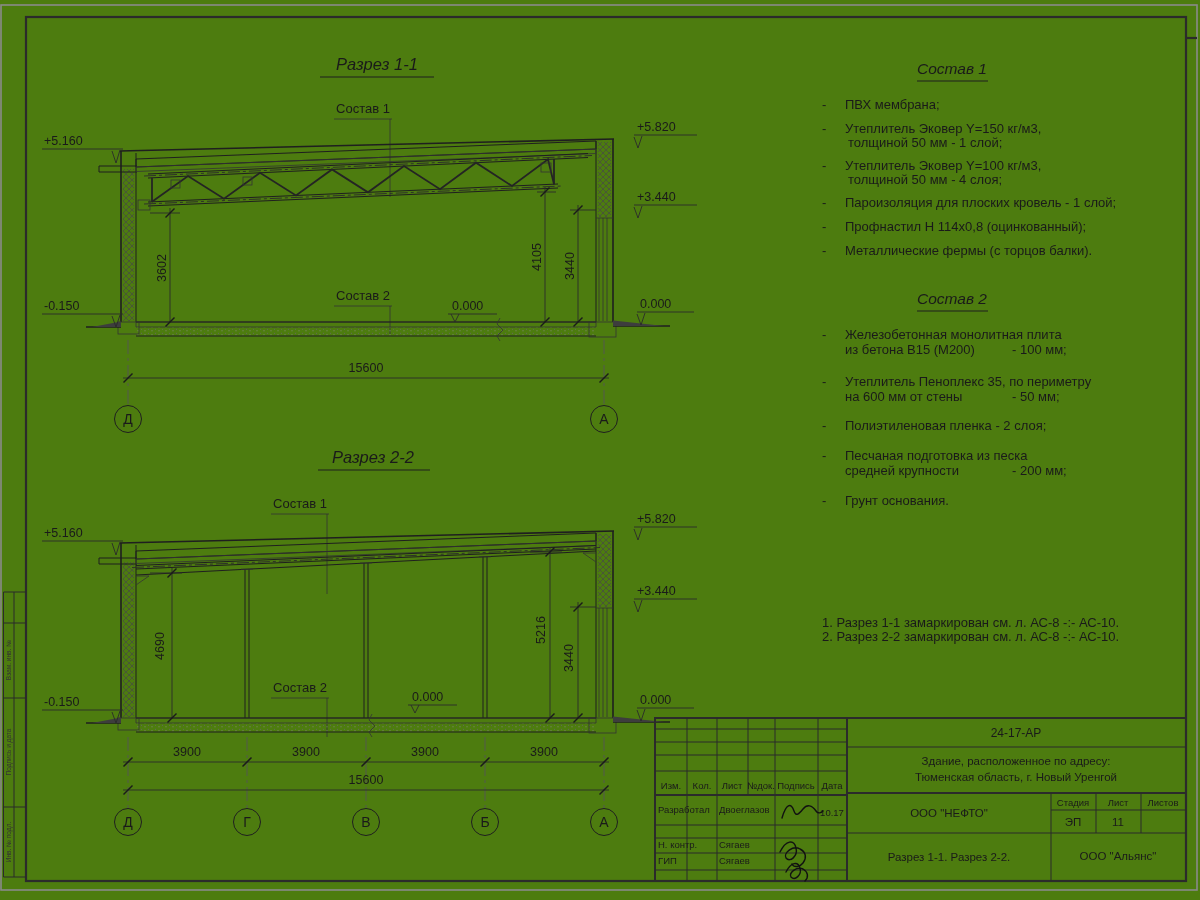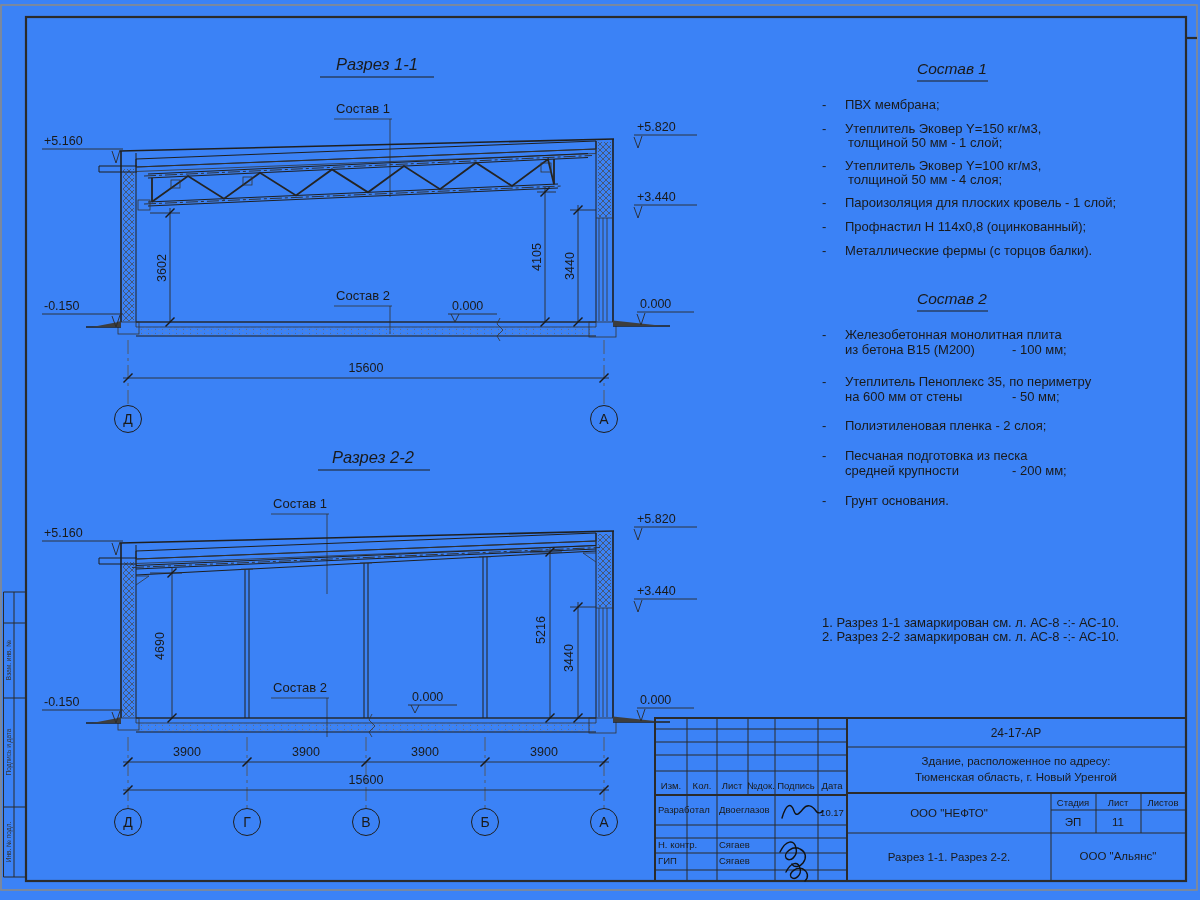--- a/index.html
+++ b/index.html
@@ -1,16 +1,16 @@
 <!DOCTYPE html>
 <html><head>
 <meta charset="utf-8">
 <style>
   html,body{margin:0;padding:0;background:#ffffff;}
-  .sheet{position:relative;width:1200px;height:900px;background:#3b82f6;overflow:hidden;
+  .sheet{position:relative;width:1200px;height:900px;background:#4d7c0f;overflow:hidden;
          font-family:"Liberation Sans",sans-serif;}
   svg text{fill:#1a1a1a;}
   .t13{font-size:13px;}
   .t12{font-size:12.5px;}
   .dim{font-size:12.5px;}
   .ax{font-size:14px;}
   .hd{font-size:15.5px;font-style:italic;}
   .ttl{font-size:16.5px;font-style:italic;}
   .tb9{font-size:9.5px;}
   .tb11{font-size:11.5px;}

